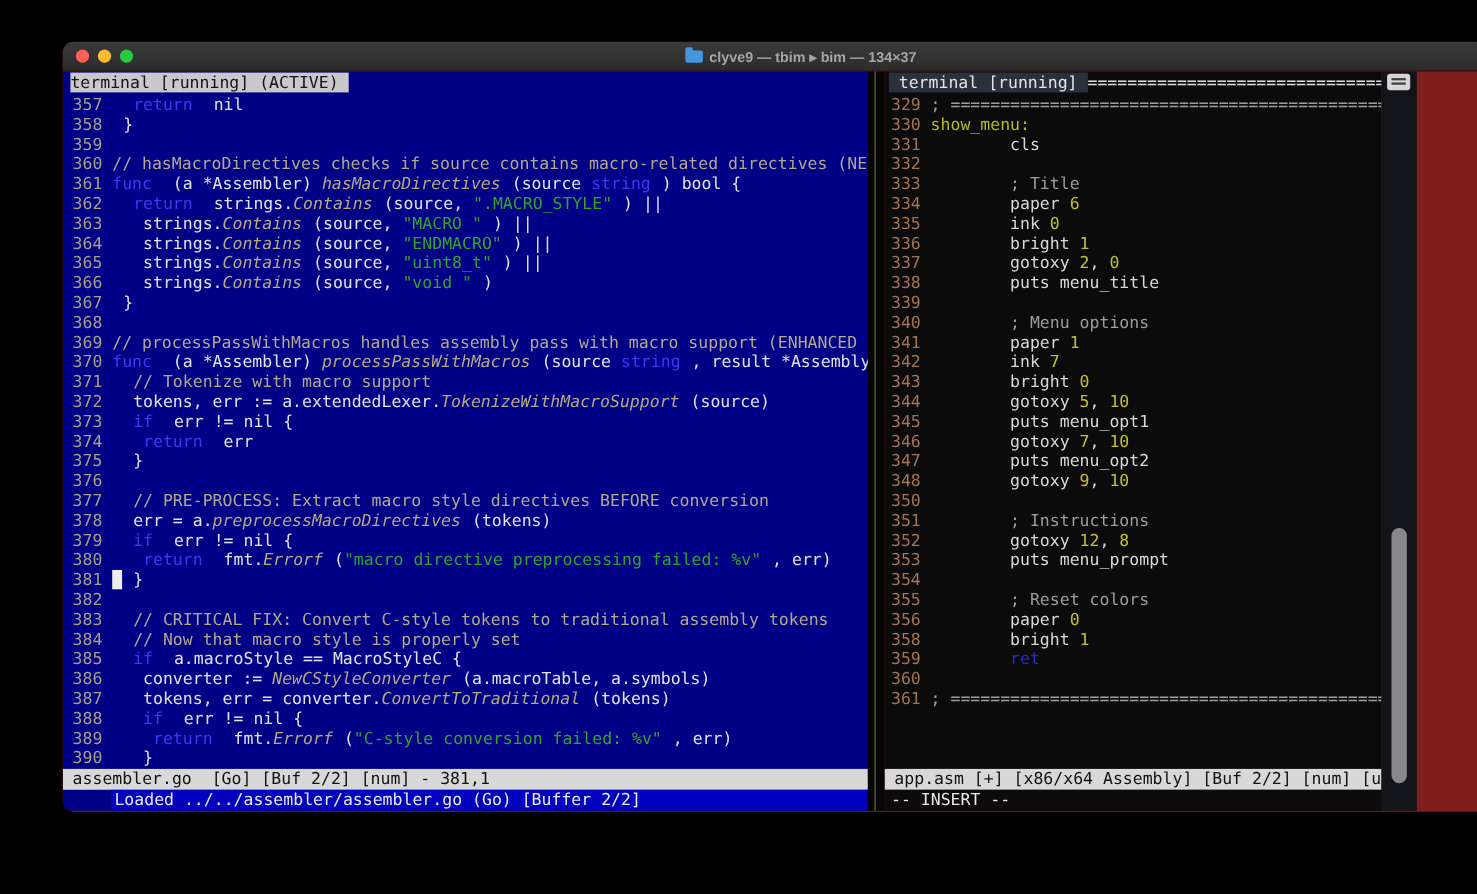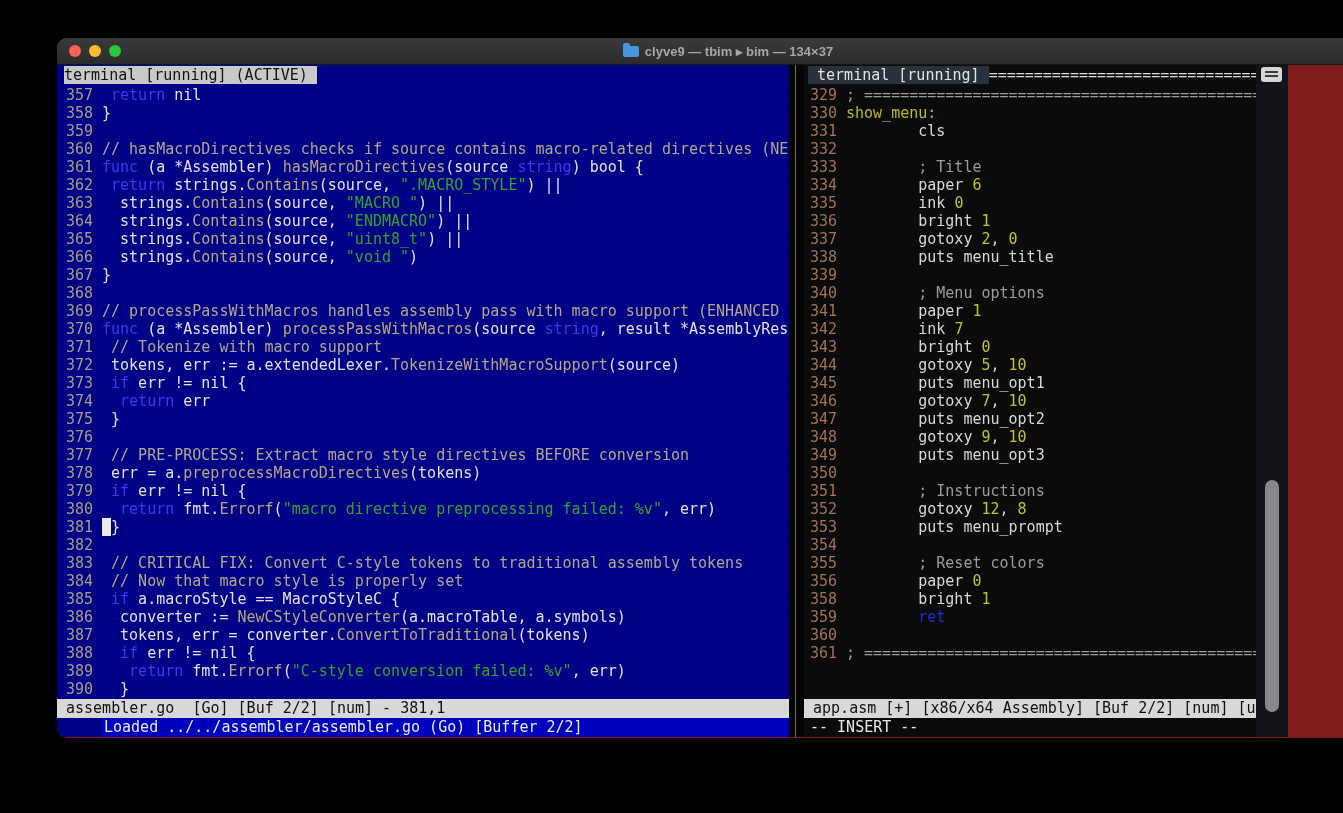--- a/index.html
+++ b/index.html
@@ -40,25 +40,25 @@
   .pane.right .pane-header .fill { color:#dcdcdc; }
 
   .code { flex:1; overflow:hidden; padding-top:1px; }
   .row { height:18px; font-size:15px; line-height:18px; white-space:pre; overflow:hidden; }
   .pane.left  .row { padding-left:9px; }
   .pane.right .row { padding-left:6px; }
   .num { display:inline-block; width:27px; margin-right:9px; }
   .pane.left  .num { color:#a89e82; }
   .pane.right .num { color:#a37355; }
 
-  .pane.left  .t-p { color:#e2e2e2; }
+  .pane.left  .t-p { color:#e2e2e2;margin-left:10px; }
   .pane.left  .t-k { color:#3a3af2; }
   .pane.left  .t-s { color:#2da52d; }
   .pane.left  .t-c { color:#b2a88c; }
-  .pane.left  .t-f { color:#b9a87f; }
+  .pane.left  .t-f { color:#b9a87f;font-style:italic; }
   .pane.left  .t-cur { background:#ececec; }
   .pane.right .t-p  { color:#d8d8d8; }
   .pane.right .t-cm { color:#9c9c9c; }
   .pane.right .t-l  { color:#b9b922; }
   .pane.right .t-n  { color:#c2c22e; }
   .pane.right .t-k  { color:#2727d8; }
 
   .statusbar { height:19px; background:#d8d8d8; color:#111;
                font-size:15px; line-height:19px; white-space:pre; overflow:hidden; }
   .pane.left  .statusbar { padding-left:9px; }
@@ -159,21 +159,20 @@
           <div class="row"><span class="num">339</span></div>
           <div class="row"><span class="num">340</span><span class="t-cm">        ; Menu options</span></div>
           <div class="row"><span class="num">341</span><span class="t-p">        paper </span><span class="t-n">1</span></div>
           <div class="row"><span class="num">342</span><span class="t-p">        ink </span><span class="t-n">7</span></div>
           <div class="row"><span class="num">343</span><span class="t-p">        bright </span><span class="t-n">0</span></div>
           <div class="row"><span class="num">344</span><span class="t-p">        gotoxy </span><span class="t-n">5</span><span class="t-p">, </span><span class="t-n">10</span></div>
           <div class="row"><span class="num">345</span><span class="t-p">        puts menu_opt1</span></div>
           <div class="row"><span class="num">346</span><span class="t-p">        gotoxy </span><span class="t-n">7</span><span class="t-p">, </span><span class="t-n">10</span></div>
           <div class="row"><span class="num">347</span><span class="t-p">        puts menu_opt2</span></div>
           <div class="row"><span class="num">348</span><span class="t-p">        gotoxy </span><span class="t-n">9</span><span class="t-p">, </span><span class="t-n">10</span></div>
-          <div class="row"><span class="num">349</span><span class="t-p">        puts menu_opt3</span></div>
           <div class="row"><span class="num">350</span></div>
           <div class="row"><span class="num">351</span><span class="t-cm">        ; Instructions</span></div>
           <div class="row"><span class="num">352</span><span class="t-p">        gotoxy </span><span class="t-n">12</span><span class="t-p">, </span><span class="t-n">8</span></div>
           <div class="row"><span class="num">353</span><span class="t-p">        puts menu_prompt</span></div>
           <div class="row"><span class="num">354</span></div>
           <div class="row"><span class="num">355</span><span class="t-cm">        ; Reset colors</span></div>
           <div class="row"><span class="num">356</span><span class="t-p">        paper </span><span class="t-n">0</span></div>
           <div class="row"><span class="num">358</span><span class="t-p">        bright </span><span class="t-n">1</span></div>
           <div class="row"><span class="num">359</span><span class="t-p">        </span><span class="t-k">ret</span></div>
           <div class="row"><span class="num">360</span></div>

